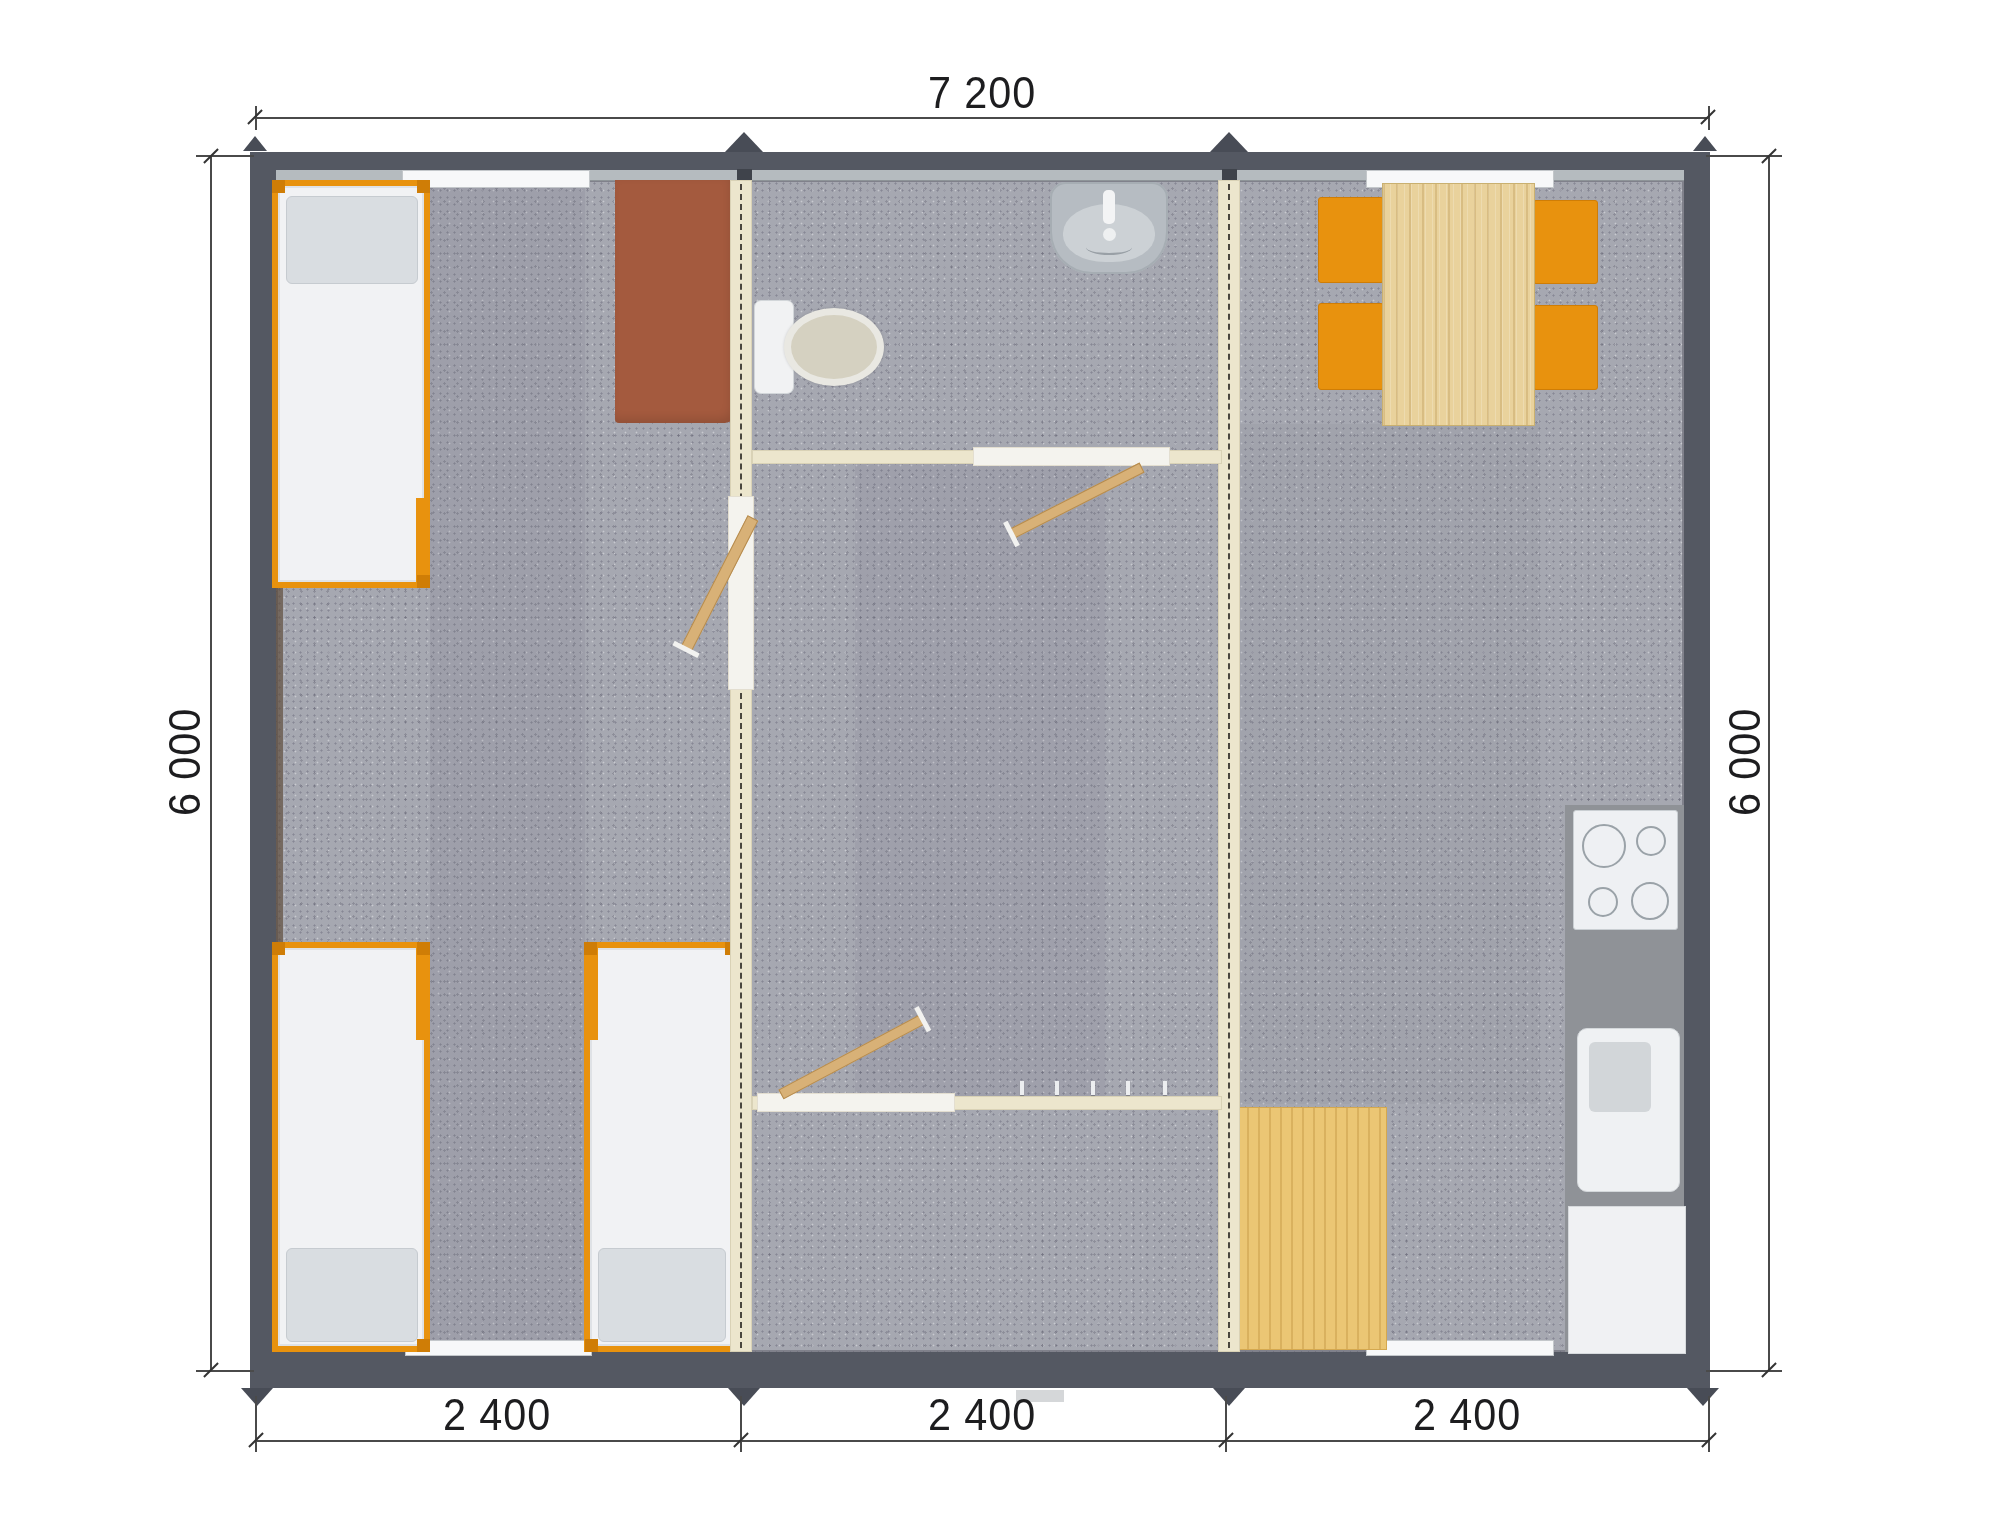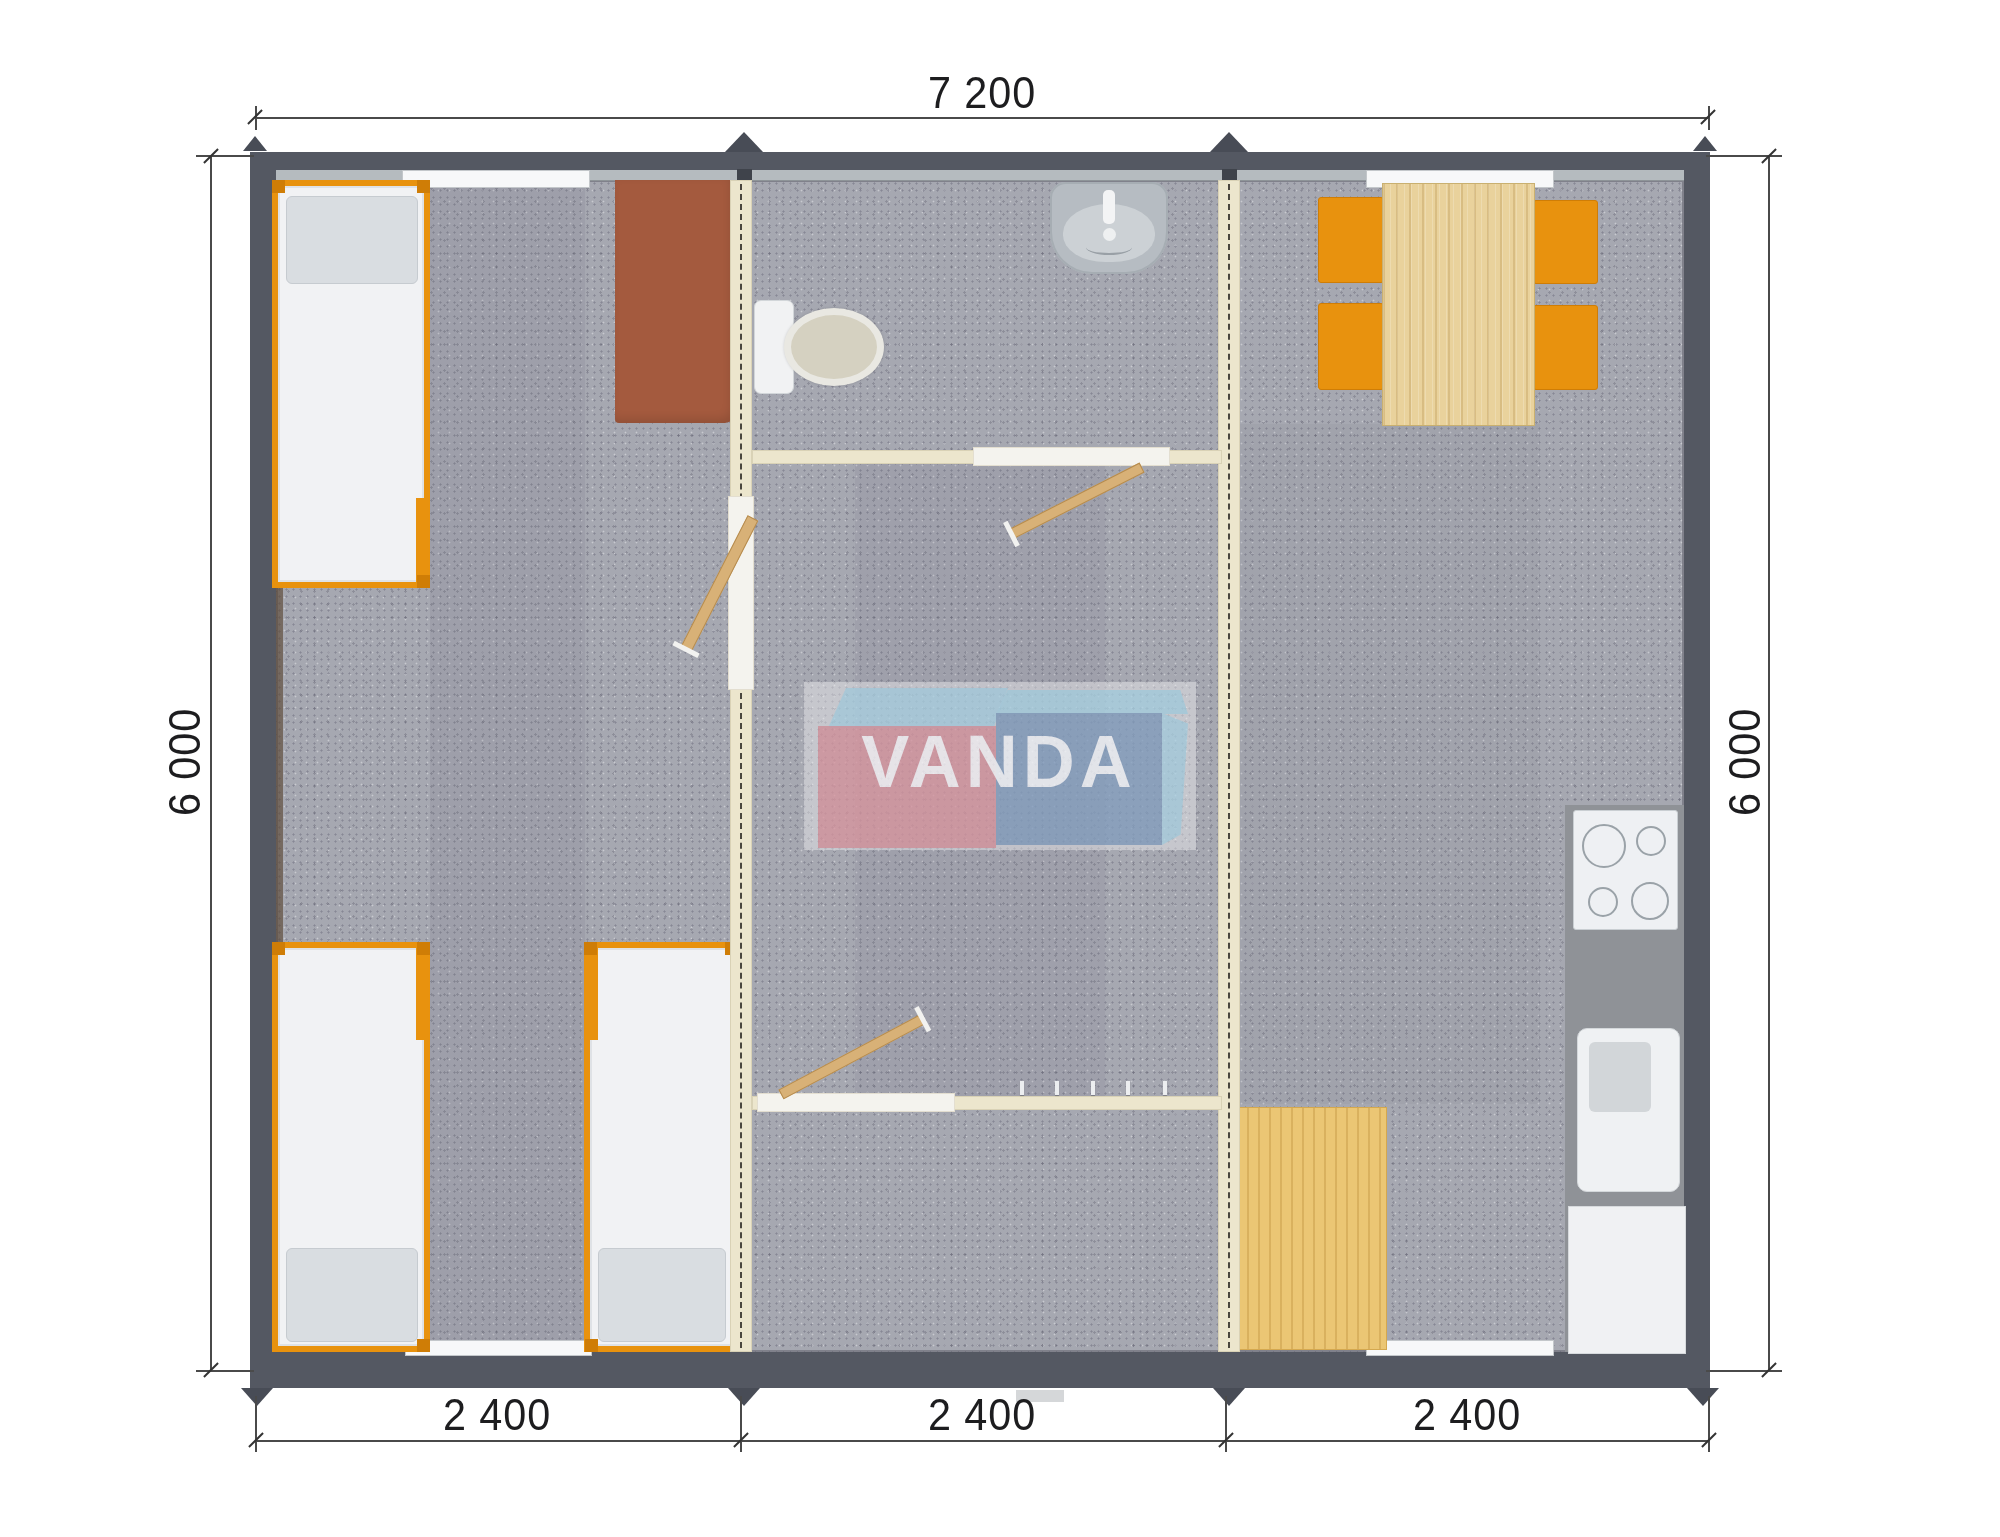--- a/index.html
+++ b/index.html
@@ -192,29 +192,20 @@
   <div class="leaf" style="left:747px;top:518px;width:10px;height:147px;transform-origin:50% 0;transform:rotate(27deg);">
     <div class="knob" style="bottom:-2px;left:-9px;width:28px;height:5px;"></div>
   </div>
   <div class="leaf" style="left:994px;top:462px;width:146px;height:9px;transform-origin:100% 50%;transform:rotate(-27deg);">
     <div class="knob" style="left:-2px;top:-9px;width:5px;height:27px;"></div>
   </div>
   <div class="leaf" style="left:781px;top:1089px;width:160px;height:9px;transform-origin:0 50%;transform:rotate(-28deg);">
     <div class="knob" style="right:-2px;top:-9px;width:5px;height:27px;"></div>
   </div>
 
-  <div class="logo">
-    <div class="backdrop"></div>
-    <div class="pinkTop"></div>
-    <div class="pink"></div>
-    <div class="blueTop"></div>
-    <div class="blue"></div>
-    <div class="blueSide"></div>
-    <div class="brand">VANDA</div>
-  </div>
 
   <div class="dline" style="left:255px;top:117px;width:1455px;height:2px;"></div>
   <div class="dline" style="left:255px;top:106px;width:2px;height:24px;"></div>
   <div class="dline" style="left:1708px;top:106px;width:2px;height:24px;"></div>
   <div class="slash" style="left:245px;top:116px;"></div>
   <div class="slash" style="left:1698px;top:116px;"></div>
   <div class="dimtext" style="left:902px;top:68px;width:160px;">7 200</div>
 
   <div class="dline" style="left:210px;top:155px;width:2px;height:1217px;"></div>
   <div class="dline" style="left:196px;top:155px;width:58px;height:2px;"></div>

